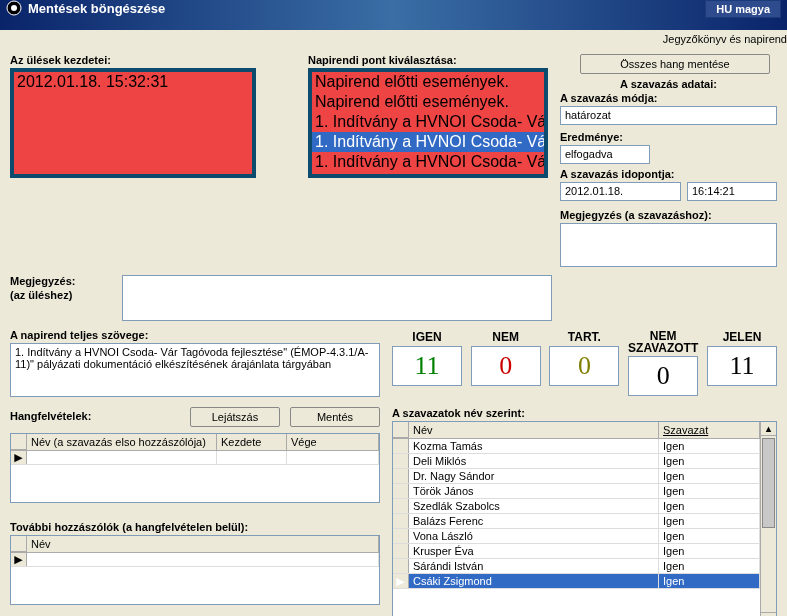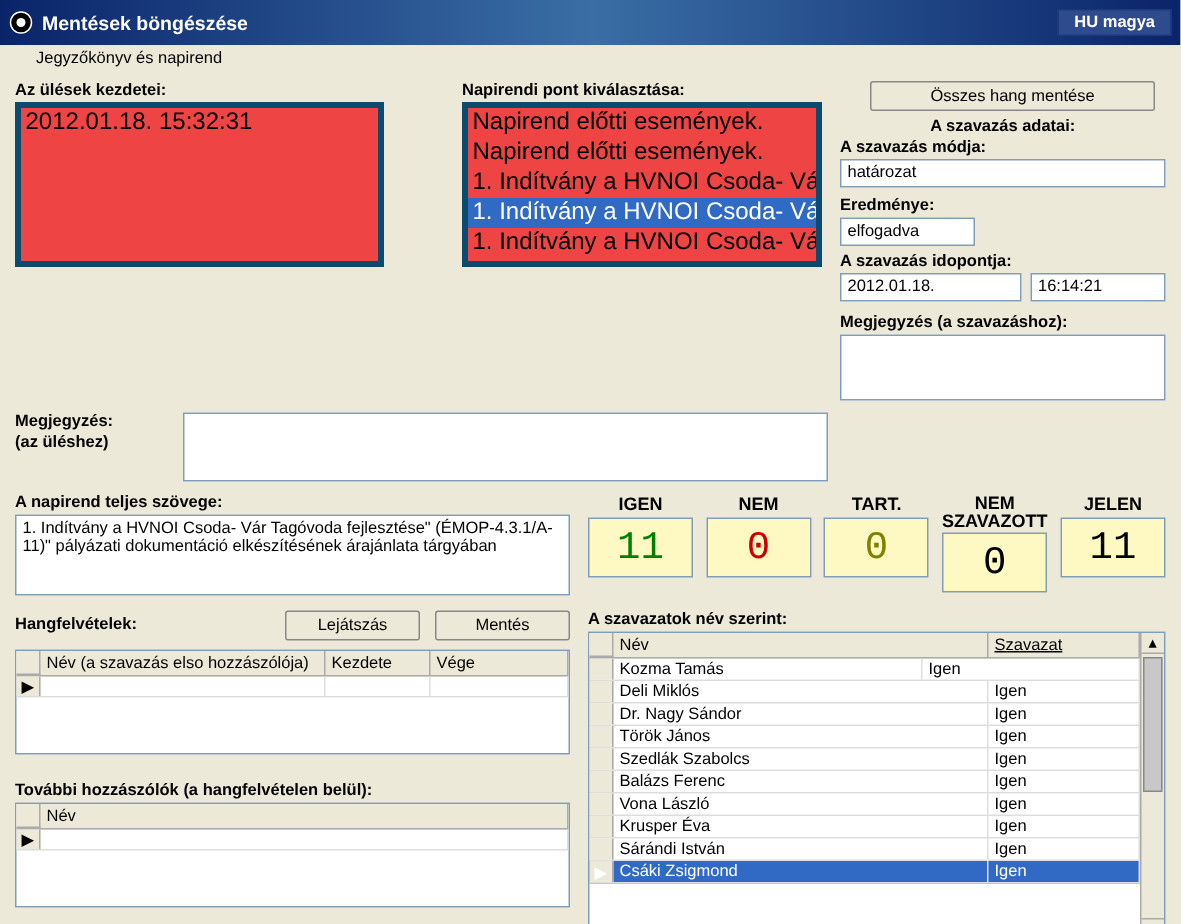--- a/index.html
+++ b/index.html
@@ -1,30 +1,30 @@
 <!DOCTYPE html>
 <html><head>
 <meta charset="utf-8">
 <style>
 * { box-sizing: border-box; margin: 0; padding: 0; }
 body { font-family: Tahoma, Arial, sans-serif; font-size: 11px; background: #ece9d8; width: 787px; height: 616px; overflow: hidden; }
-.titlebar { background: linear-gradient(to right, #0a246a, #3a6ea5, #0a246a); color: #fff; height: 30px; display: flex; align-items: center; padding: 0 6px; font-weight: bold; font-size: 13px; justify-content: space-between; }
+.titlebar { background: linear-gradient(to right, #0a246a, #3a6ea5, #0a246a); color: #fff; height: 30px; display: flex; align-items: flex-start; padding: 0 6px; font-weight: bold; font-size: 13px; justify-content: space-between; }
 .titlebar .icon { width: 16px; height: 16px; margin-right: 6px; display: inline-block; }
 .lang { background: #2e4b8e; color: #fff; padding: 2px 10px; font-size: 11px; border: 1px solid #1a3a7a; }
-.subtitle { padding: 3px 24px; font-size: 11px; color: #000; }
+.subtitle { padding: 3px 0; font-size: 11px; color: #000; text-align: right; }
 .content { padding: 6px 10px 10px 10px; position: relative; }
 .row { display: flex; gap: 12px; }
 .label { font-weight: bold; font-size: 11px; margin-bottom: 2px; display: block; }
 .field { background: #fff; border: 1px solid #7f9db9; padding: 2px 4px; font-size: 11px; height: 19px; }
 .listbox { background: #ef4444; border: 4px solid #0c4a6e; font-size: 16px; overflow: auto; }
 .listbox .item { padding: 1px 3px; white-space: nowrap; cursor: default; }
 .listbox .item.selected { background: #316ac5; color: #fff; }
 .textarea { background: #fff; border: 1px solid #7f9db9; font-size: 11px; padding: 2px 4px; }
 .btn { background: #ece9d8; border: 1px solid #888; border-radius: 2px; padding: 3px 12px; font-size: 11px; cursor: pointer; min-width: 90px; text-align: center; }
-.vote-box { border: 1px solid #7f9db9; background: #fef9c3; width: 70px; height: 40px; display: flex; align-items: center; justify-content: center; font-size: 26px; font-family: Liberation Mono, monospace; }
+.vote-box { border: 1px solid #7f9db9; background: #ffffff; width: 70px; height: 40px; display: flex; align-items: center; justify-content: center; font-size: 26px; font-family: Liberation Serif, serif; }
 .vote-label { font-weight: bold; text-align: center; font-size: 12px; margin-bottom: 2px; }
 .vote-col { display: flex; flex-direction: column; align-items: center; }
 .green { color: #008000; }
 .red { color: #cc0000; }
 .olive { color: #808000; }
 .black { color: #000; }
 .grid { border: 1px solid #7f9db9; background: #fff; }
 .grid-header { display: flex; background: #ece9d8; border-bottom: 1px solid #aaa; }
 .grid-header .cell { border-right: 1px solid #aaa; padding: 2px 4px; font-size: 11px; }
 .grid-row { display: flex; border-bottom: 1px solid #ddd; }
@@ -107,21 +107,21 @@
   </div>
 
   <div class="row" style="margin-top:8px;align-items:flex-start;">
     <div style="width:100px;">
       <span class="label">Megjegyzés:</span>
       <span class="label">(az üléshez)</span>
     </div>
     <div class="textarea" style="width:430px;height:46px;"></div>
   </div>
 
-  <div class="row" style="margin-top:8px;">
+  <div class="row" style="margin-top:8px;align-items:center;">
     <div style="width:370px;">
       <span class="label">A napirend teljes szövege:</span>
       <div class="textarea" style="height:54px;">1. Indítvány a HVNOI Csoda- Vár Tagóvoda fejlesztése" (ÉMOP-4.3.1/A-11)" pályázati dokumentáció elkészítésének árajánlata tárgyában</div>
     </div>
     <div style="flex:1;display:flex;gap:6px;justify-content:space-between;">
       <div class="vote-col">
         <div class="vote-label">IGEN</div>
         <div class="vote-box green">11</div>
       </div>
       <div class="vote-col">
@@ -188,21 +188,21 @@
       <div style="display:flex;border:1px solid #7f9db9;background:#fff;height:222px;">
         <div style="flex:1;display:flex;flex-direction:column;">
           <div class="grid-header">
             <div class="row-indicator" style="border-bottom:1px solid #aaa;"></div>
             <div class="cell" style="width:250px;">Név</div>
             <div class="cell" style="flex:1;text-decoration:underline;">Szavazat</div>
           </div>
           <div id="vote-rows" style="flex:1;overflow:hidden;">
               <div class="grid-row">
                 <div class="row-indicator"></div>
-                <div class="cell" style="width: 206px;">Kozma Tamás</div>
+                <div class="cell" style="width: 250px;">Kozma Tamás</div>
                 <div class="cell" style="flex: 1 1 0%;">Igen</div>
               </div>
               <div class="grid-row">
                 <div class="row-indicator"></div>
                 <div class="cell" style="width: 250px;">Deli Miklós</div>
                 <div class="cell" style="flex: 1 1 0%;">Igen</div>
               </div>
               <div class="grid-row">
                 <div class="row-indicator"></div>
                 <div class="cell" style="width: 250px;">Dr. Nagy Sándor</div>

